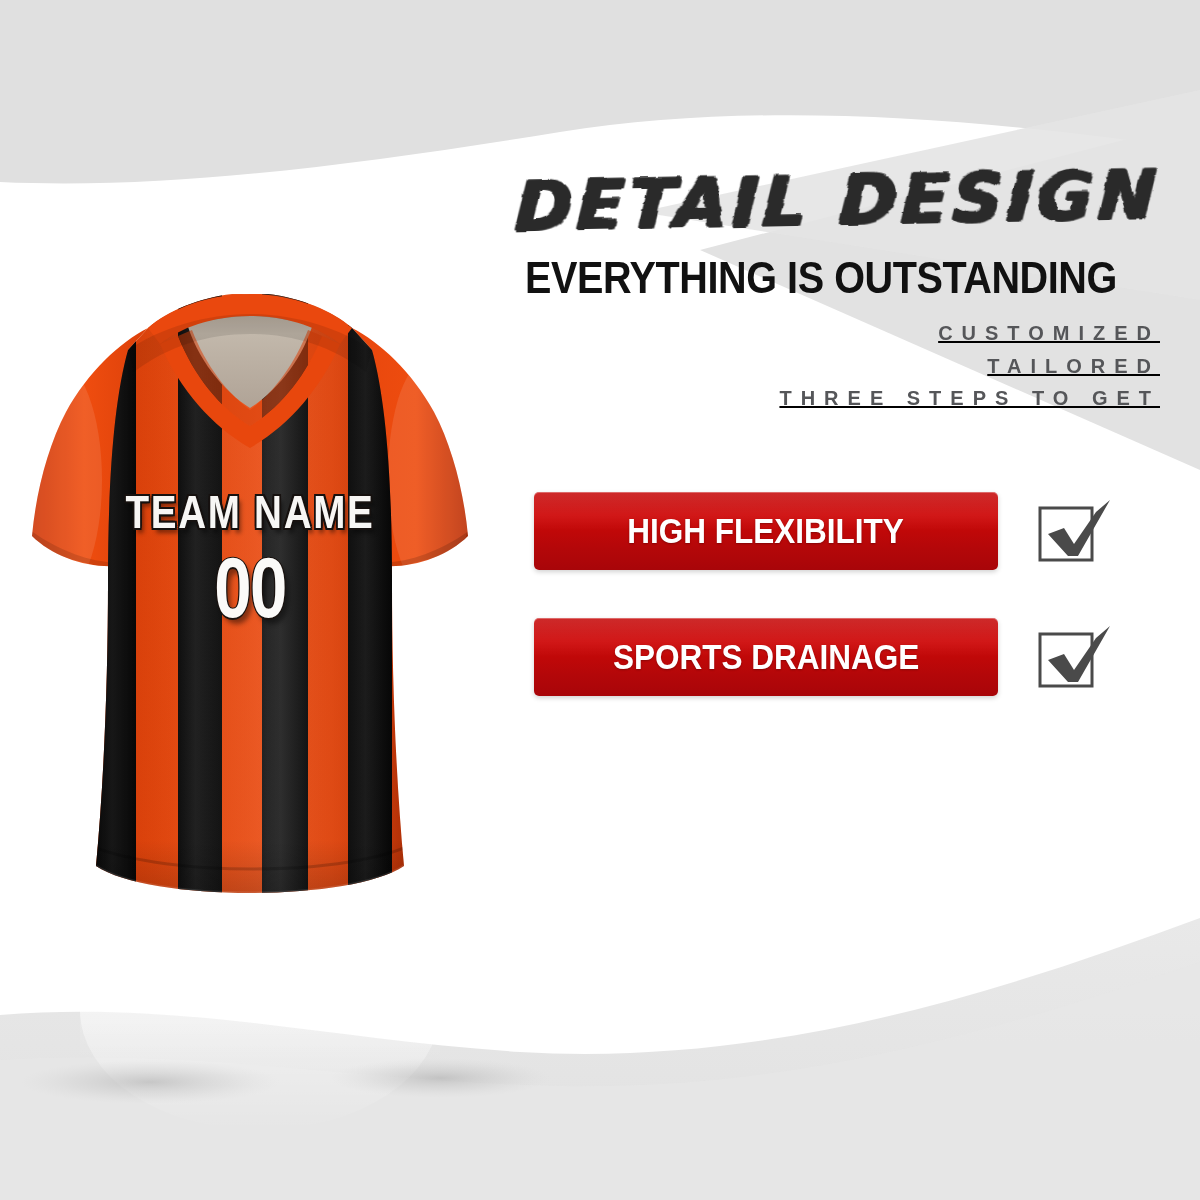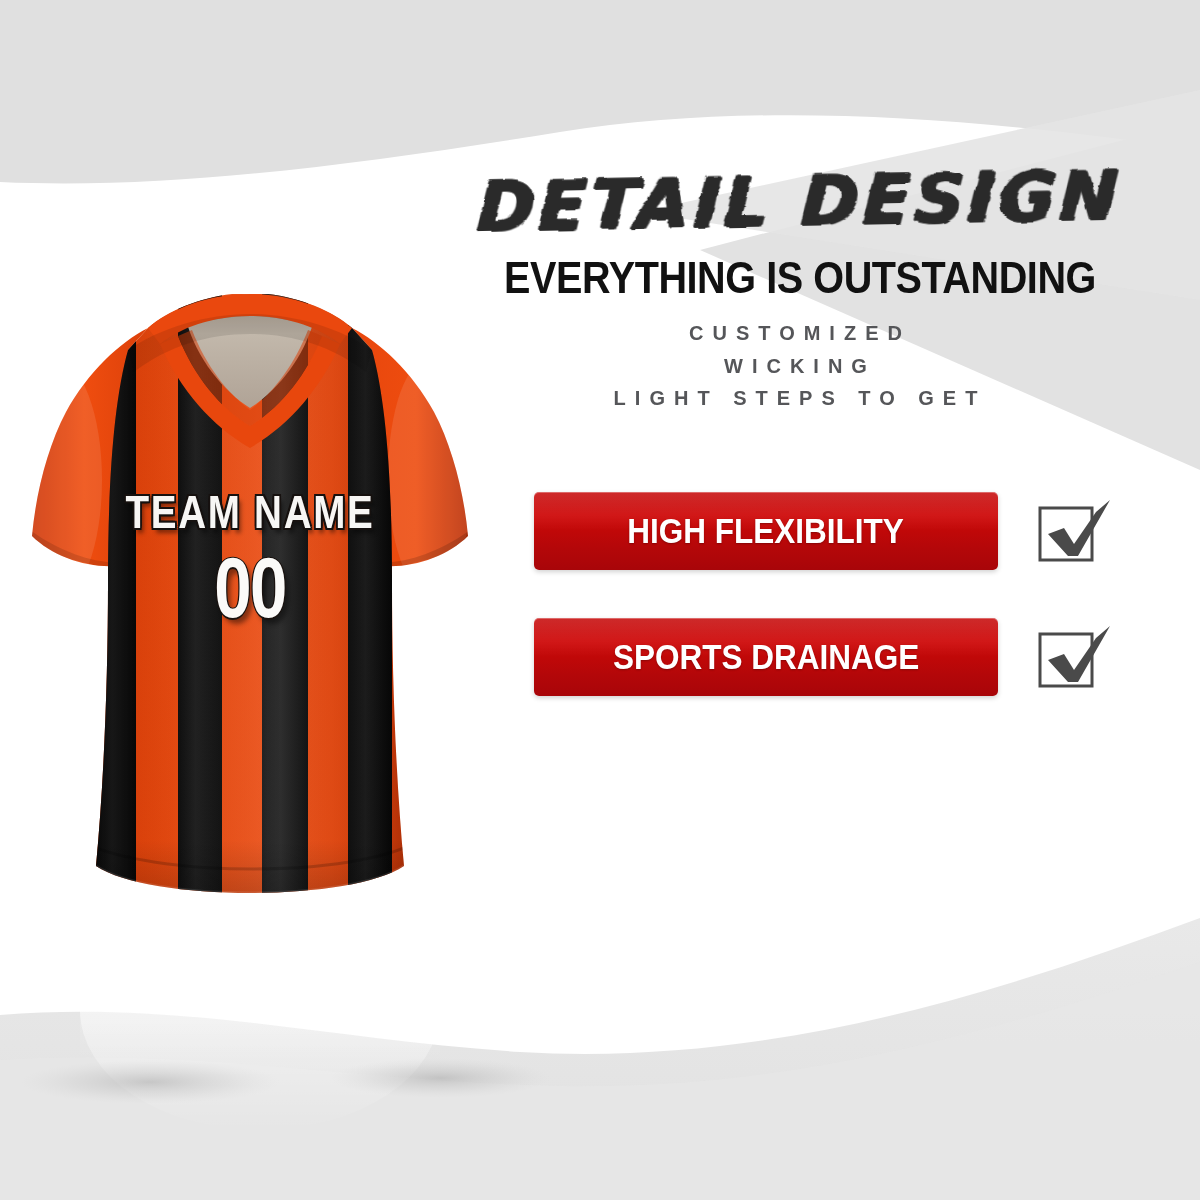--- a/index.html
+++ b/index.html
@@ -13,21 +13,21 @@
 
   #stage { position:absolute; inset:0; width:1200px; height:1200px; overflow:hidden; }
 
   
   .bg-svg { position:absolute; inset:0; width:1200px; height:1200px; }
 
   
   .headline-block {
     position:absolute;
     left:440px; top:168px; width:720px;
-    text-align:center;
+    text-align:right;
     z-index:5;
   }
   .title-brush {
     font-family:"DejaVu Sans", sans-serif;
     font-size:68px;
     font-weight:700;
     font-style:italic;
     letter-spacing:5px;
     color:#2b2b2b;
     line-height:1.0;
@@ -44,21 +44,21 @@
     margin-top:18px;
     font-family:"Liberation Sans", sans-serif;
     font-size:45px;
     font-weight:700;
     letter-spacing:-0.5px;
     color:#111111;
     transform:scaleX(0.88);
     white-space:nowrap;
     line-height:1.05;
   }
-  .tag-lines { margin-top:16px; }
+  .tag-lines { margin-top:16px;text-decoration:underline; }
   .tag-line {
     font-family:"Liberation Sans", sans-serif;
     font-size:20px;
     font-weight:700;
     letter-spacing:9px;
     color:#555659;
     line-height:1.62;
     white-space:nowrap;
   }
 
@@ -341,22 +341,22 @@
       <div class="team-name">TEAM NAME</div>
       <div class="team-number">00</div>
     </div>
   </div>
 
   <div class="headline-block">
     <div class="title-brush">DETAIL DESIGN</div>
     <div class="title-sub">EVERYTHING IS OUTSTANDING</div>
     <div class="tag-lines">
       <div class="tag-line">CUSTOMIZED</div>
-      <div class="tag-line">WICKING</div>
-      <div class="tag-line">LIGHT STEPS TO GET</div>
+      <div class="tag-line">TAILORED</div>
+      <div class="tag-line">THREE STEPS TO GET</div>
     </div>
   </div>
 
   <div class="features">
 
     <div class="feature-row">
       <div class="banner">
         <span class="banner-label">HIGH FLEXIBILITY</span>
       </div>
       <div class="check-wrap">

